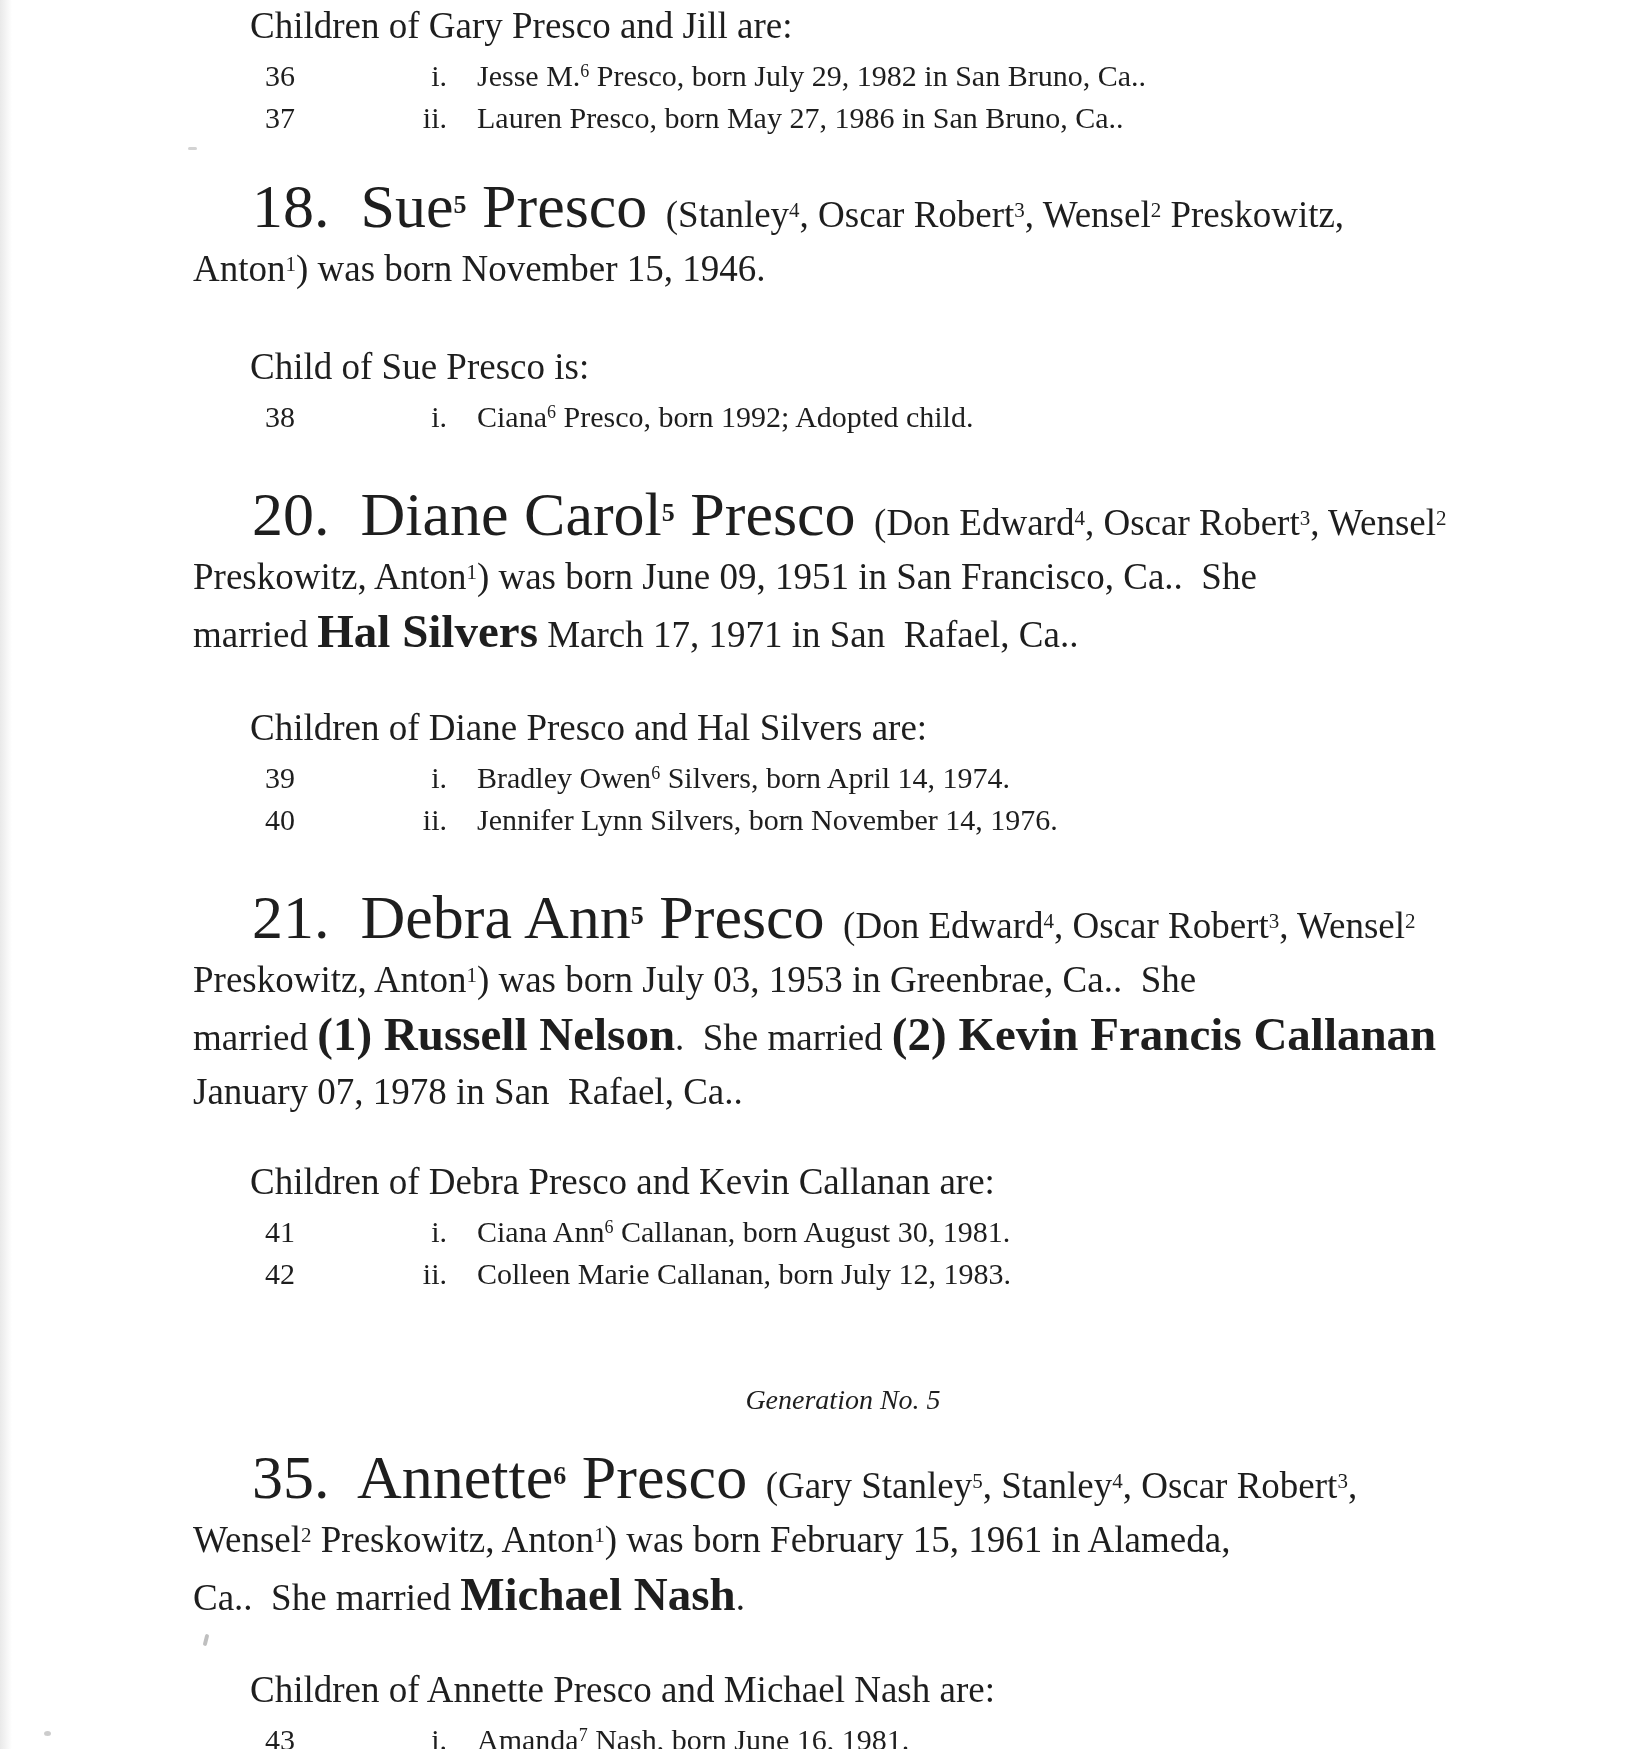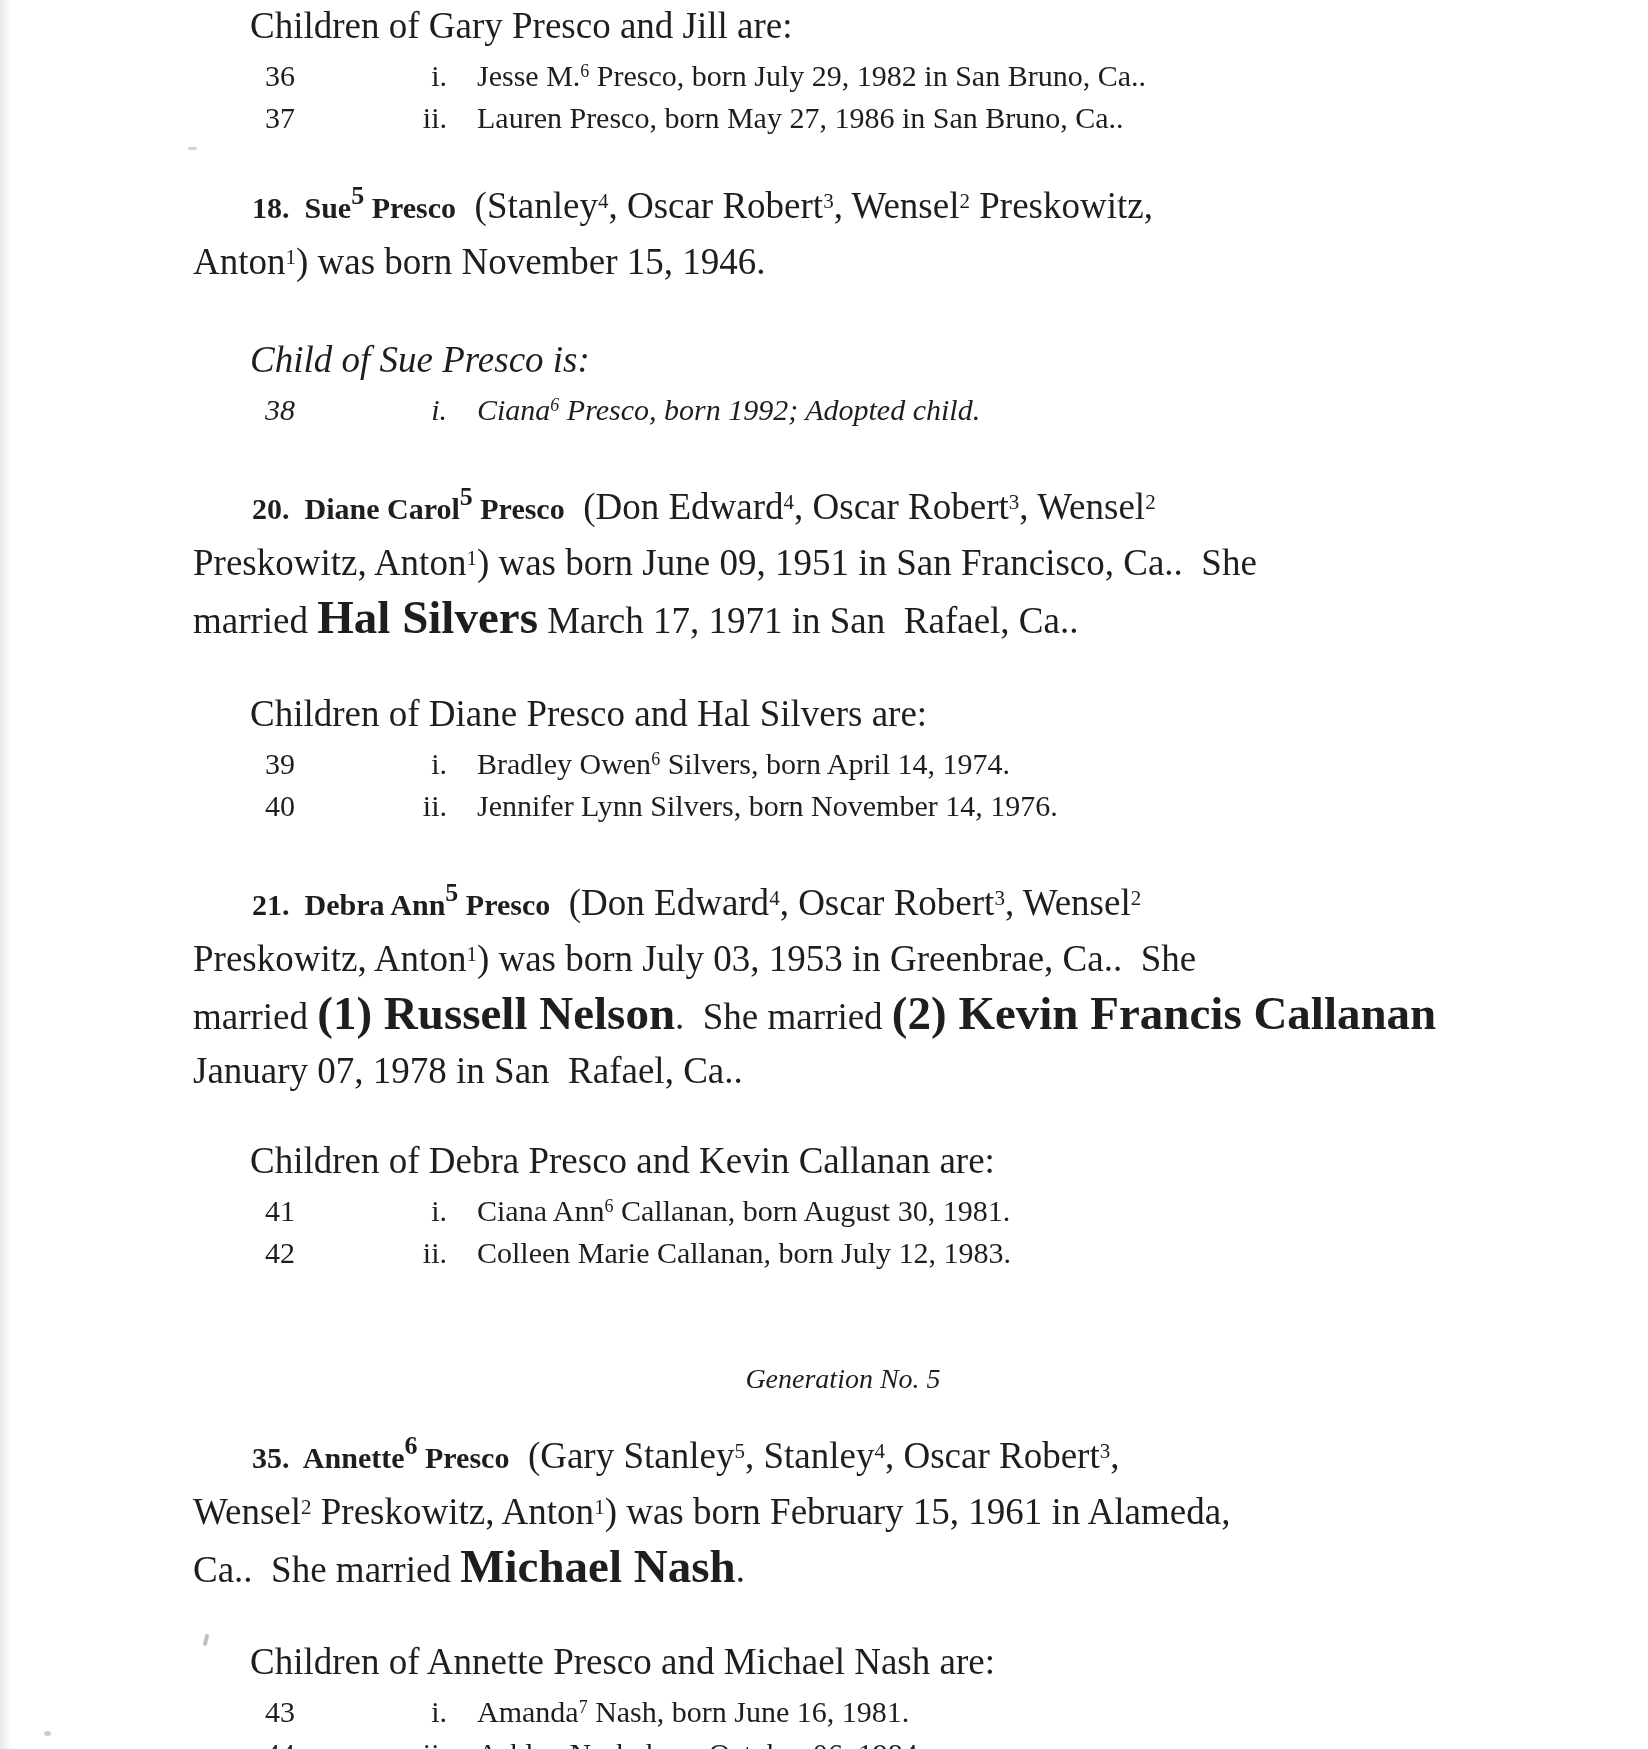--- a/index.html
+++ b/index.html
@@ -70,21 +70,21 @@
   
   .para {
     margin-left: 193px;
     font-size: 37px;
     line-height: 54px;
   }
   .para .pline { white-space: nowrap; }
   .para .pline.indent { text-indent: 59px; }
 
   
-  .seg-e { font-weight: bold; font-size: 30px; }
+  .seg-e { font-weight: normal; font-size: 62px; }
   
   .seg-n { font-weight: bold; font-size: 47px; }
 
   sup {
     position: relative;
     top: -0.5em;
     vertical-align: baseline;
     line-height: 0;
     font-size: 21px;
   }
@@ -99,21 +99,21 @@
     text-align: center;
     font-style: italic;
     font-size: 28px;
     line-height: 38px;
     white-space: nowrap;
   }
 
   
   .blk0 { margin-top: 5px;  }
   .blk1 { margin-top: 40px; }
-  .blk2 { margin-top: 50px; font-style: italic; }
+  .blk2 { margin-top: 50px; }
   .blk3 { margin-top: 49px; }
   .blk4 { margin-top: 45px; }
   .blk5 { margin-top: 49px; }
   .blk6 { margin-top: 42px; }
   .blk7 { margin-top: 86px; }
   .blk8 { margin-top: 31px; }
   .blk9 { margin-top: 44px; }
 </style>
 </head>
 <body>

